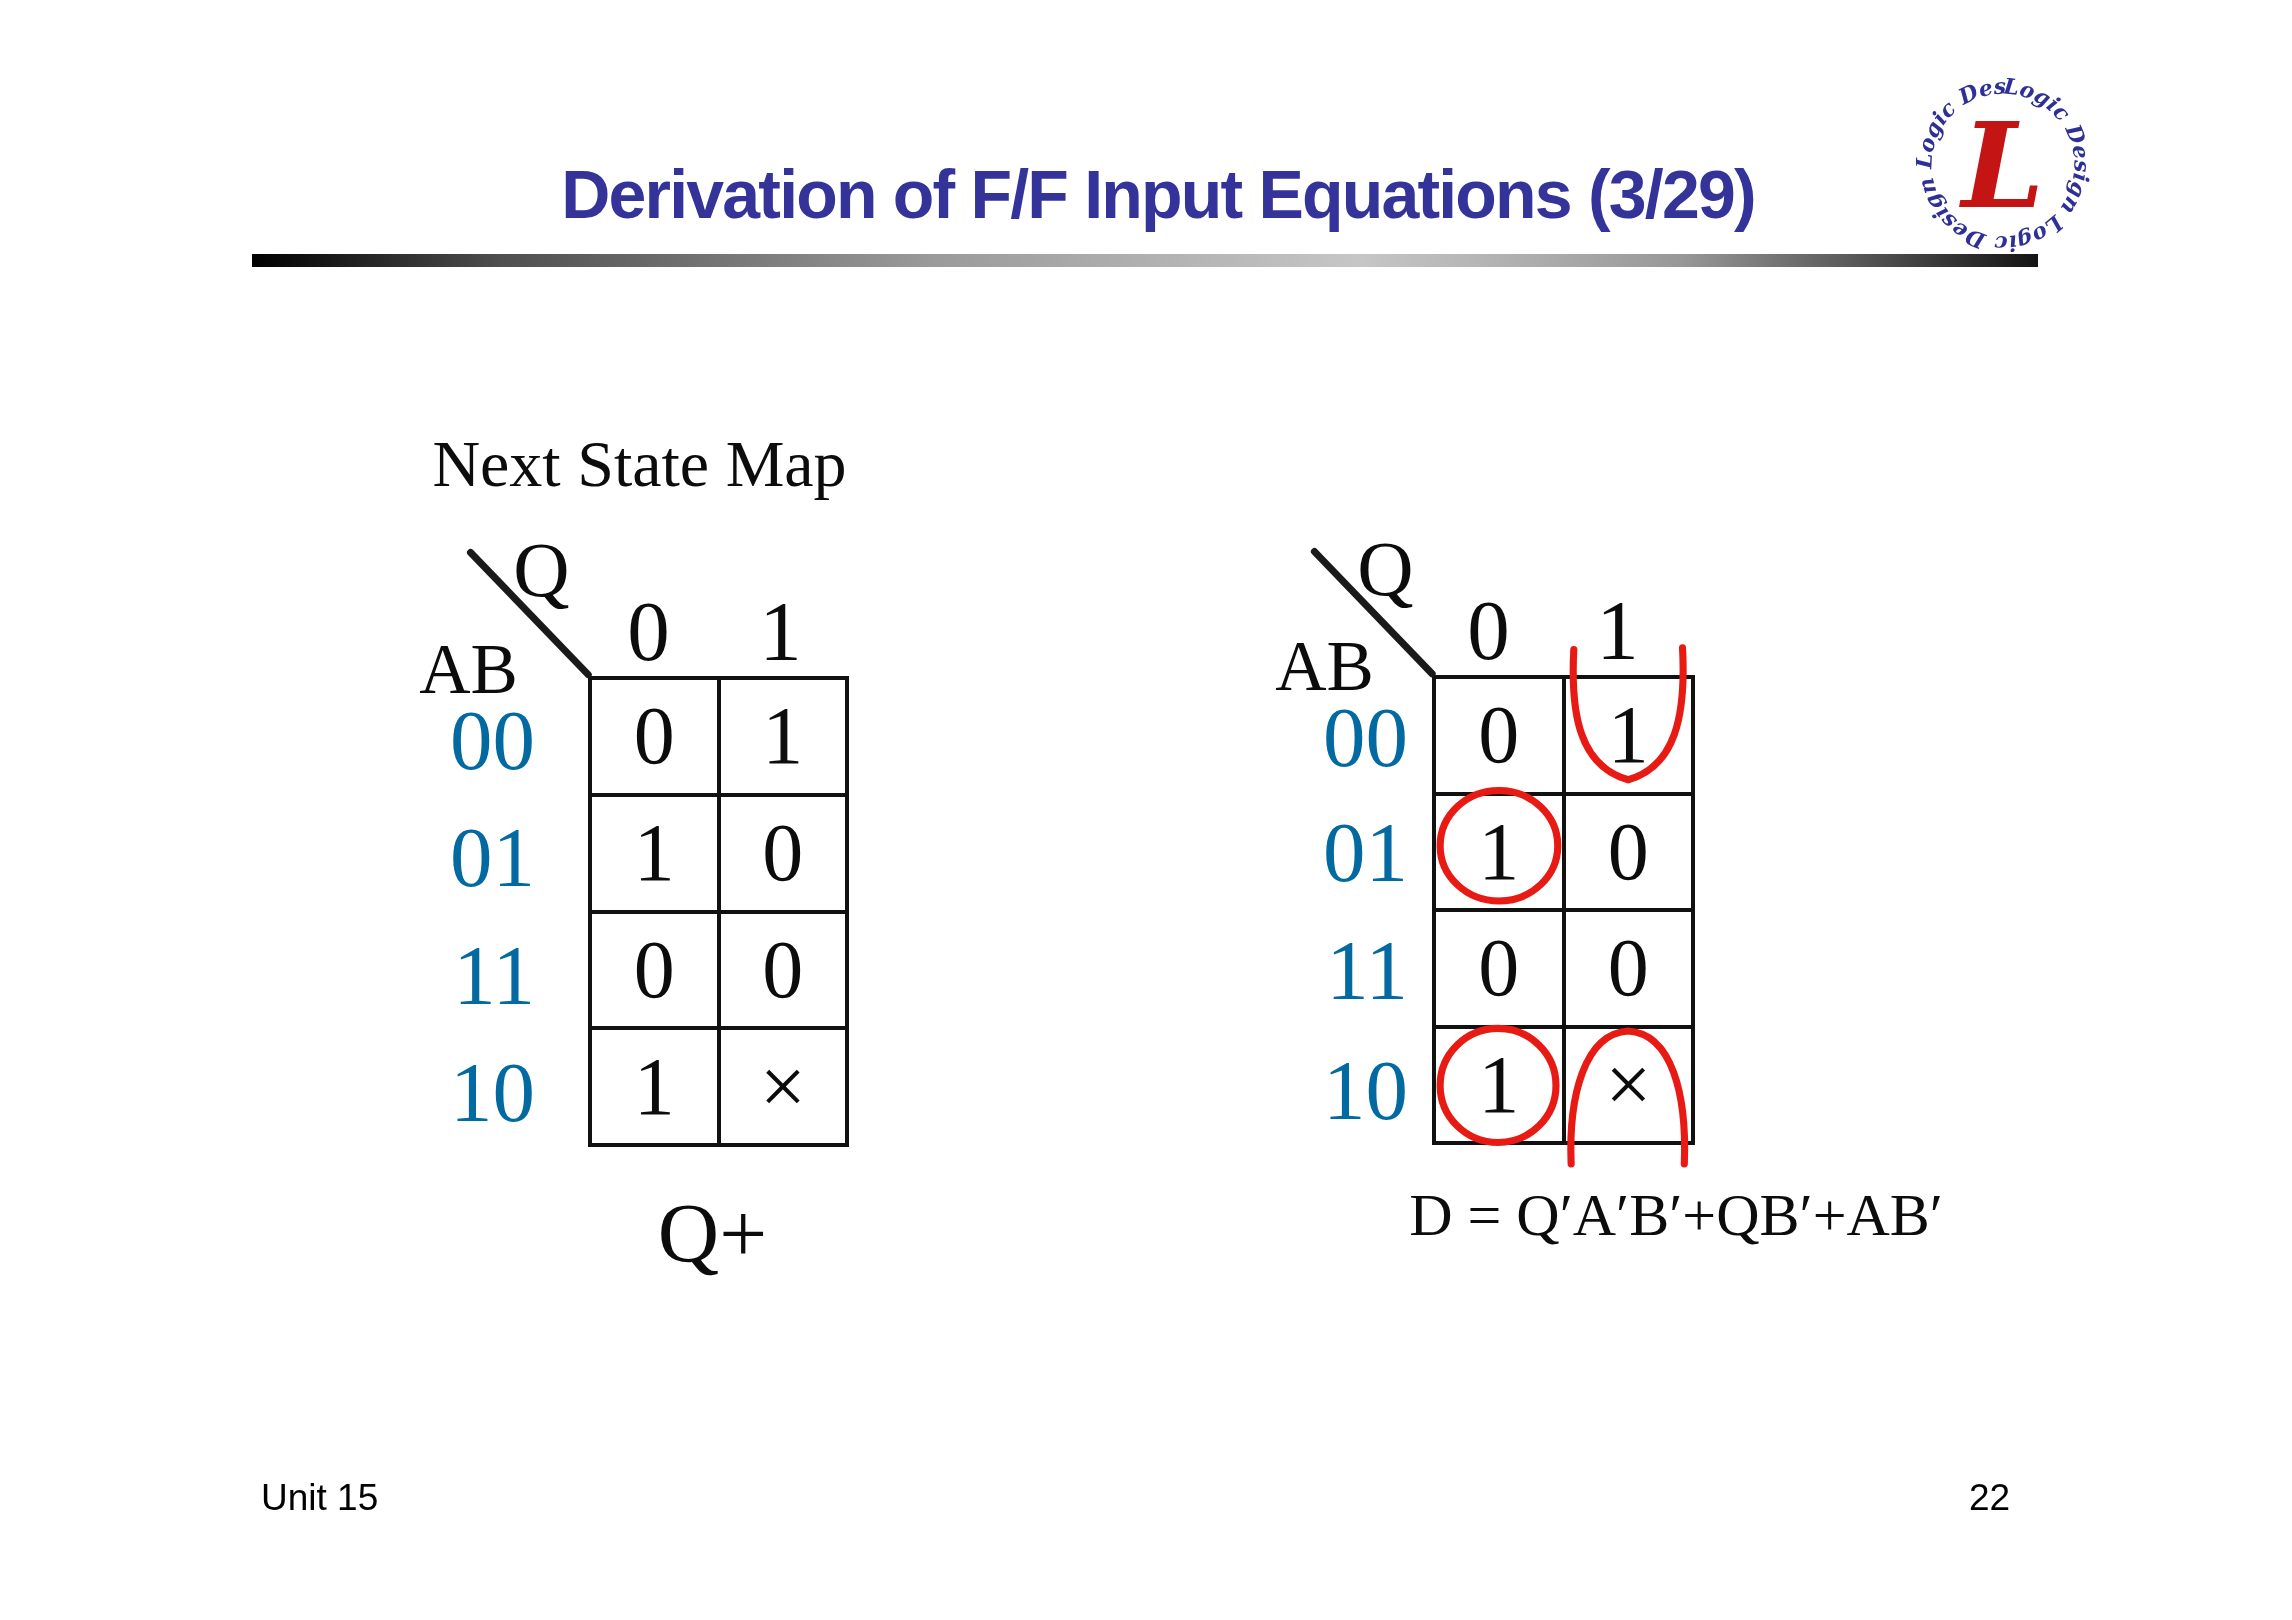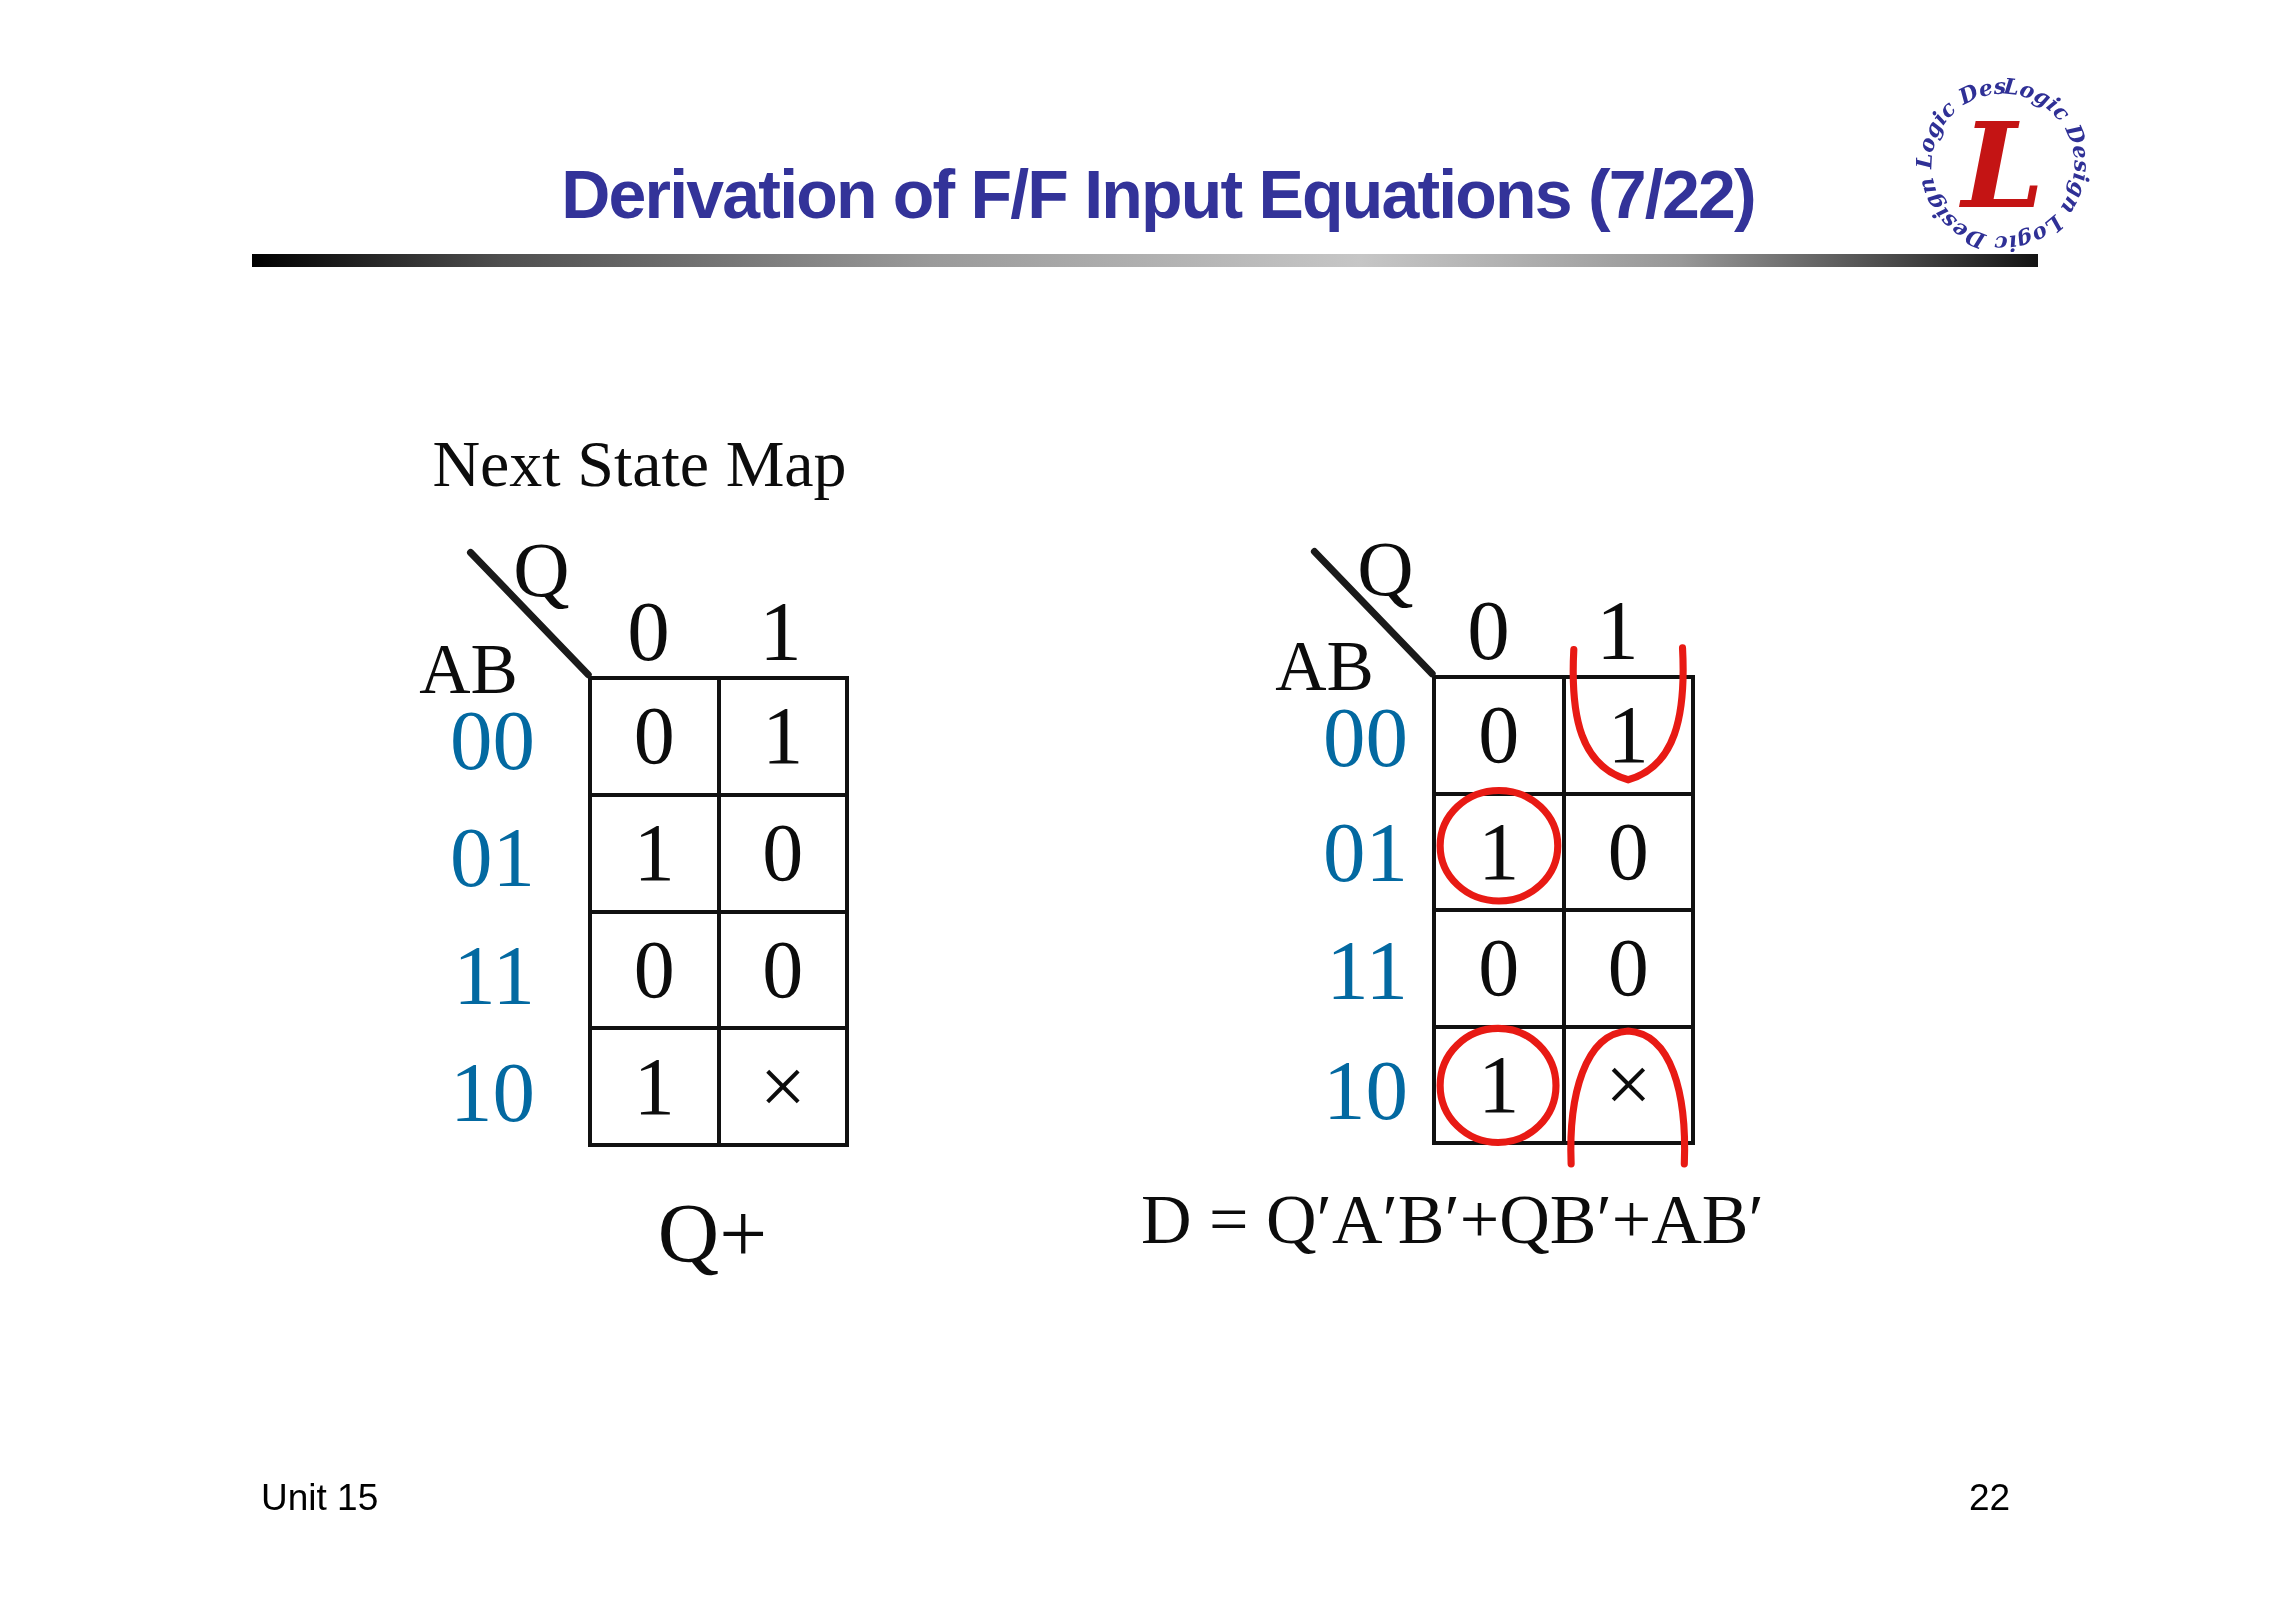--- a/index.html
+++ b/index.html
@@ -44,35 +44,35 @@
     background:#fff;
   }
   .kmap .cell{
     border:2.7px solid #111;
     display:flex;align-items:center;justify-content:center;
     font-size:82px;line-height:1;color:#0c0c0c;
   }
   .row-lab{text-align:right;width:125px;font-size:85px;line-height:1;color:#0369a1;margin-top:7px;}
   .col-lab{width:125px;text-align:center;font-size:85px;line-height:1;color:#0c0c0c;}
   .caption{font-size:85px;line-height:1;text-align:center;color:#0c0c0c;white-space:nowrap;}
-  .equation{font-size:70px;line-height:1;text-align:left;color:#0c0c0c;white-space:nowrap;}
+  .equation{font-size:60px;line-height:1;text-align:right;color:#0c0c0c;white-space:nowrap;}
   
   .footer{
     font-family:"Liberation Sans", sans-serif;
     font-size:37px;line-height:1;color:#000;
   }
   .overlay{position:absolute;left:0;top:0;pointer-events:none;}
   .logo{position:absolute;left:1916px;top:78px;width:174px;height:174px;}
 </style>
 </head>
 <body>
 
 <div class="slide">
 
-  <div class="abs slide-title">Derivation of F/F Input Equations (7/22)</div>
+  <div class="abs slide-title">Derivation of F/F Input Equations (3/29)</div>
   <div class="abs title-rule"></div>
 
   <svg class="logo" viewBox="0 0 200 200">
     <defs>
       <path id="ringPath" d="M 100 18 a 82 82 0 1 1 -0.01 0"></path>
     </defs>
     <text font-family="'DejaVu Serif', serif" font-style="italic" font-weight="bold" font-size="25" fill="#2f3096">
       <textPath href="#ringPath" startOffset="0">Logic Design Logic Design Logic Design </textPath>
     </text>
     <text x="100" y="148" text-anchor="middle" font-family="'DejaVu Serif', serif" font-style="italic" font-weight="bold" font-size="135" fill="#c41414">L</text>

